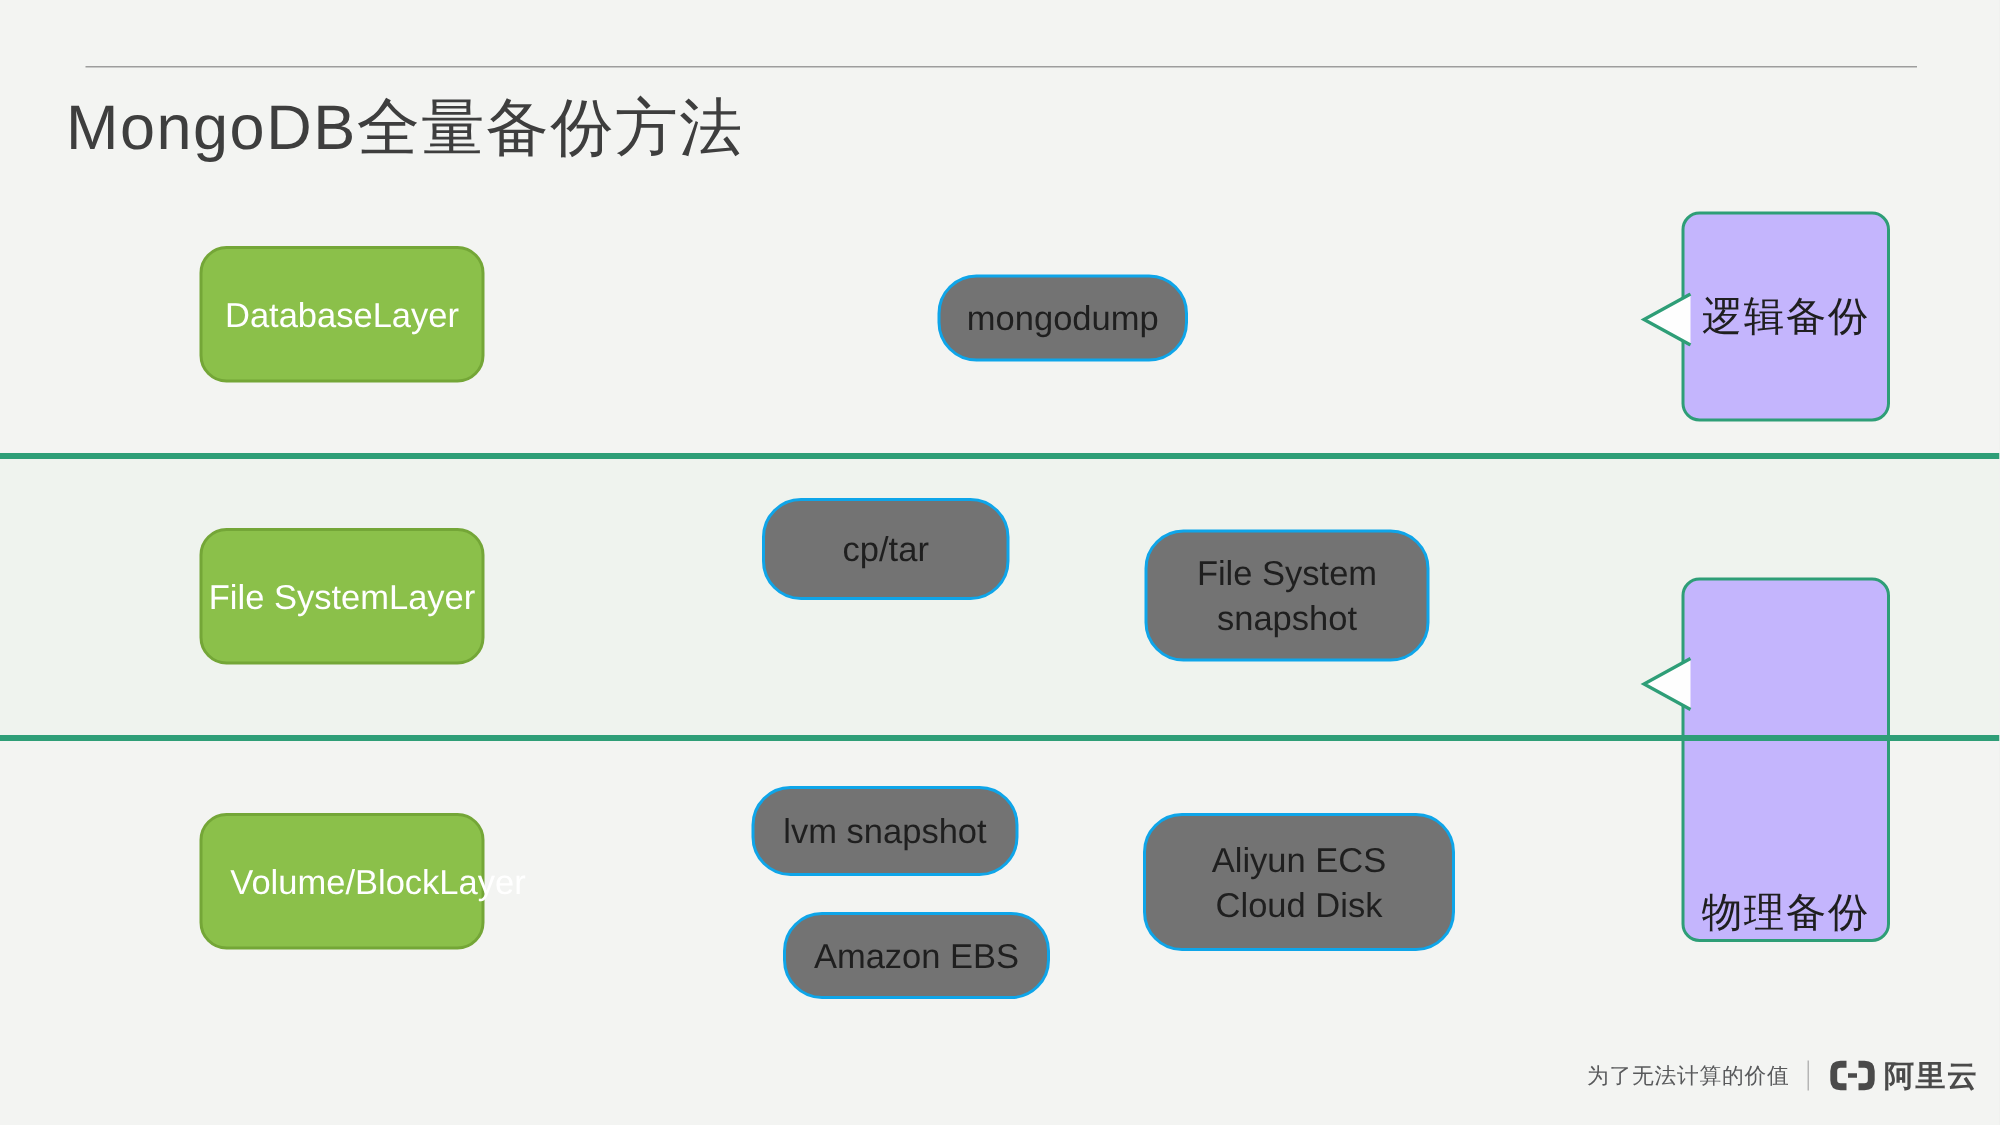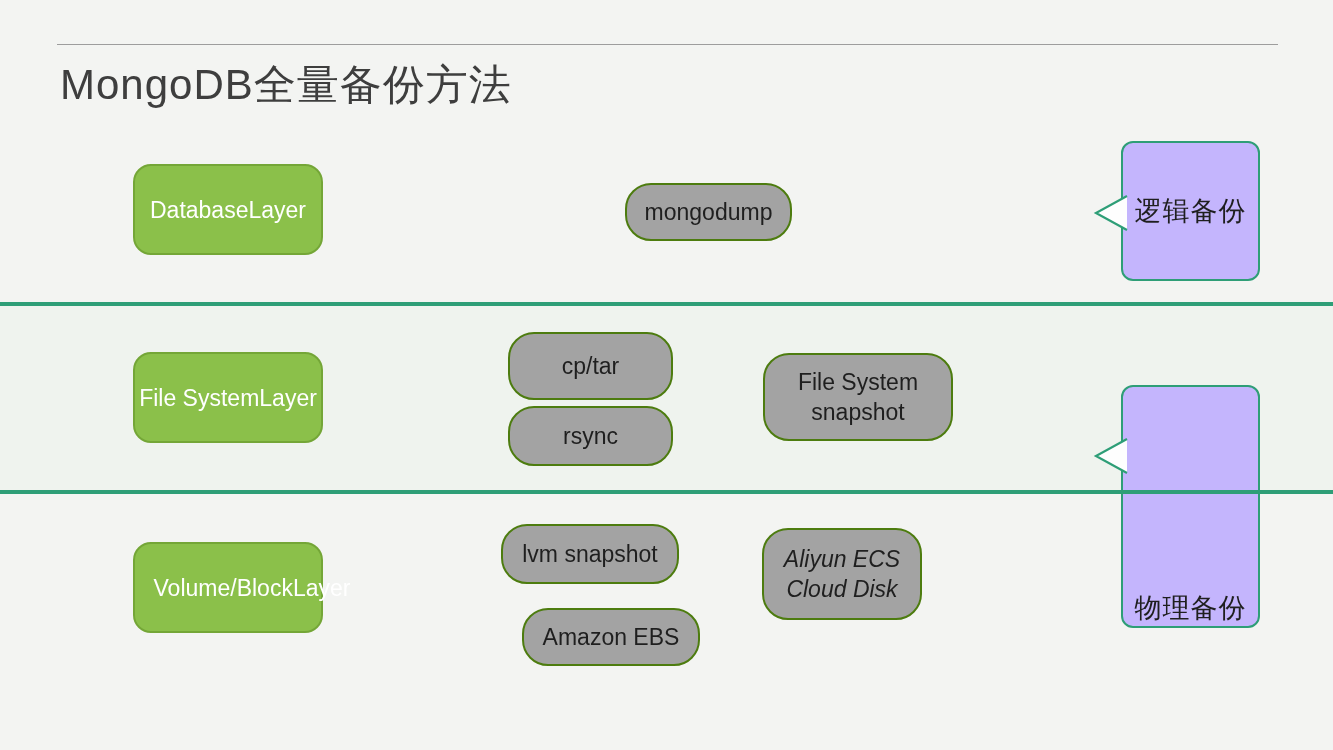--- a/index.html
+++ b/index.html
@@ -15,21 +15,21 @@
   }
   .band{
     position:absolute;left:0;top:306px;width:1333px;height:184px;
     background:#eff3ee;
   }
   .top-rule{
     position:absolute;left:57px;top:44px;width:1221px;height:0;
     border-top:1.5px solid #9d9d9d;
   }
   .title{
-    position:absolute;left:60px;top:57px;margin:0;
+    position:absolute;left:44px;top:57px;margin:0;
     font-size:42px;font-weight:400;color:#3e3e3e;
     letter-spacing:1px;white-space:nowrap;
   }
   .divider{
     position:absolute;left:0;width:1333px;height:4px;
     background:#2e9e77;z-index:6;
   }
   .divider-1{top:302px;}
   .divider-2{top:490px;}
 
@@ -39,32 +39,32 @@
     display:flex;align-items:center;justify-content:center;
     color:#ffffff;font-size:23px;line-height:32px;text-align:center;
     box-sizing:border-box;z-index:3;
   }
   .pos-db{top:164px;}
   .pos-fs{top:352px;}
   .pos-vb{top:542px;padding-left:48px;}
 
   .method-box{
     position:absolute;
-    background:#a3a3a3;border:2px solid #4d7c0f;border-radius:26px;
+    background:#737373;border:2px solid #0ea5e9;border-radius:26px;
     display:flex;flex-direction:column;align-items:center;justify-content:center;
     color:#1f1f1f;font-size:23px;line-height:30px;text-align:center;
     box-sizing:border-box;z-index:3;
   }
   .m-mongodump{left:625px;top:183px;width:167px;height:58px;}
   .m-cptar{left:508px;top:332px;width:165px;height:68px;}
   .m-rsync{left:508px;top:406px;width:165px;height:60px;}
   .m-fssnap{left:763px;top:353px;width:190px;height:88px;}
   .m-lvm{left:501px;top:524px;width:178px;height:60px;}
   .m-ebs{left:522px;top:608px;width:178px;height:58px;}
-  .m-aliyun{left:762px;top:528px;width:160px;height:92px;font-style:italic;}
+  .m-aliyun{left:762px;top:542px;width:208px;height:92px;}
 
   .callout{
     position:absolute;left:1121px;width:139px;
     background:#c4b5fd;border:2px solid #2e9e77;border-radius:12px;
     display:flex;align-items:center;justify-content:center;
     color:#1f1f1f;font-size:27px;letter-spacing:1px;
     box-sizing:border-box;z-index:4;
   }
   .c-logical{top:141px;height:140px;}
   .c-physical{top:385px;height:243px;align-items:flex-end;}
@@ -108,23 +108,20 @@
     <span>Volume/Block</span>
     <span>Layer</span>
   </div>
 
   <div class="method-box m-mongodump">
     <span>mongodump</span>
   </div>
   <div class="method-box m-cptar">
     <span>cp/tar</span>
   </div>
-  <div class="method-box m-rsync">
-    <span>rsync</span>
-  </div>
   <div class="method-box m-fssnap">
     <span>File System</span>
     <span>snapshot</span>
   </div>
   <div class="method-box m-lvm">
     <span>lvm snapshot</span>
   </div>
   <div class="method-box m-ebs">
     <span>Amazon EBS</span>
   </div>
@@ -141,14 +138,26 @@
     <span>逻辑备份</span>
   </div>
   <div class="callout c-physical">
     <svg class="pointer" viewBox="0 0 36 36">
       <path d="M35,1 L4,18 L35,35 Z" fill="#fefefe" stroke="none"></path>
       <path d="M35,1 L4,18 L35,35" fill="none" stroke="#2e9e77" stroke-width="2.2"></path>
     </svg>
     <span>物理备份</span>
   </div>
 
+  <div class="footer">
+    <span class="slogan">为了无法计算的价值</span>
+    <span class="fdiv"></span>
+    <span class="logo">
+      <svg width="34" height="24" viewBox="0 0 34 24">
+        <path d="M13,4.5 H9 Q4.5,4.5 4.5,9 V15 Q4.5,19.5 9,19.5 H13" fill="none" stroke="#4a4a4a" stroke-width="4.6"></path>
+        <path d="M21,4.5 H25 Q29.5,4.5 29.5,9 V15 Q29.5,19.5 25,19.5 H21" fill="none" stroke="#4a4a4a" stroke-width="4.6"></path>
+        <line x1="14" y1="12" x2="20" y2="12" stroke="#4a4a4a" stroke-width="3"></line>
+      </svg>
+      <span class="brand">阿里云</span>
+    </span>
+  </div>
 
 </div>
 
 </body></html>

